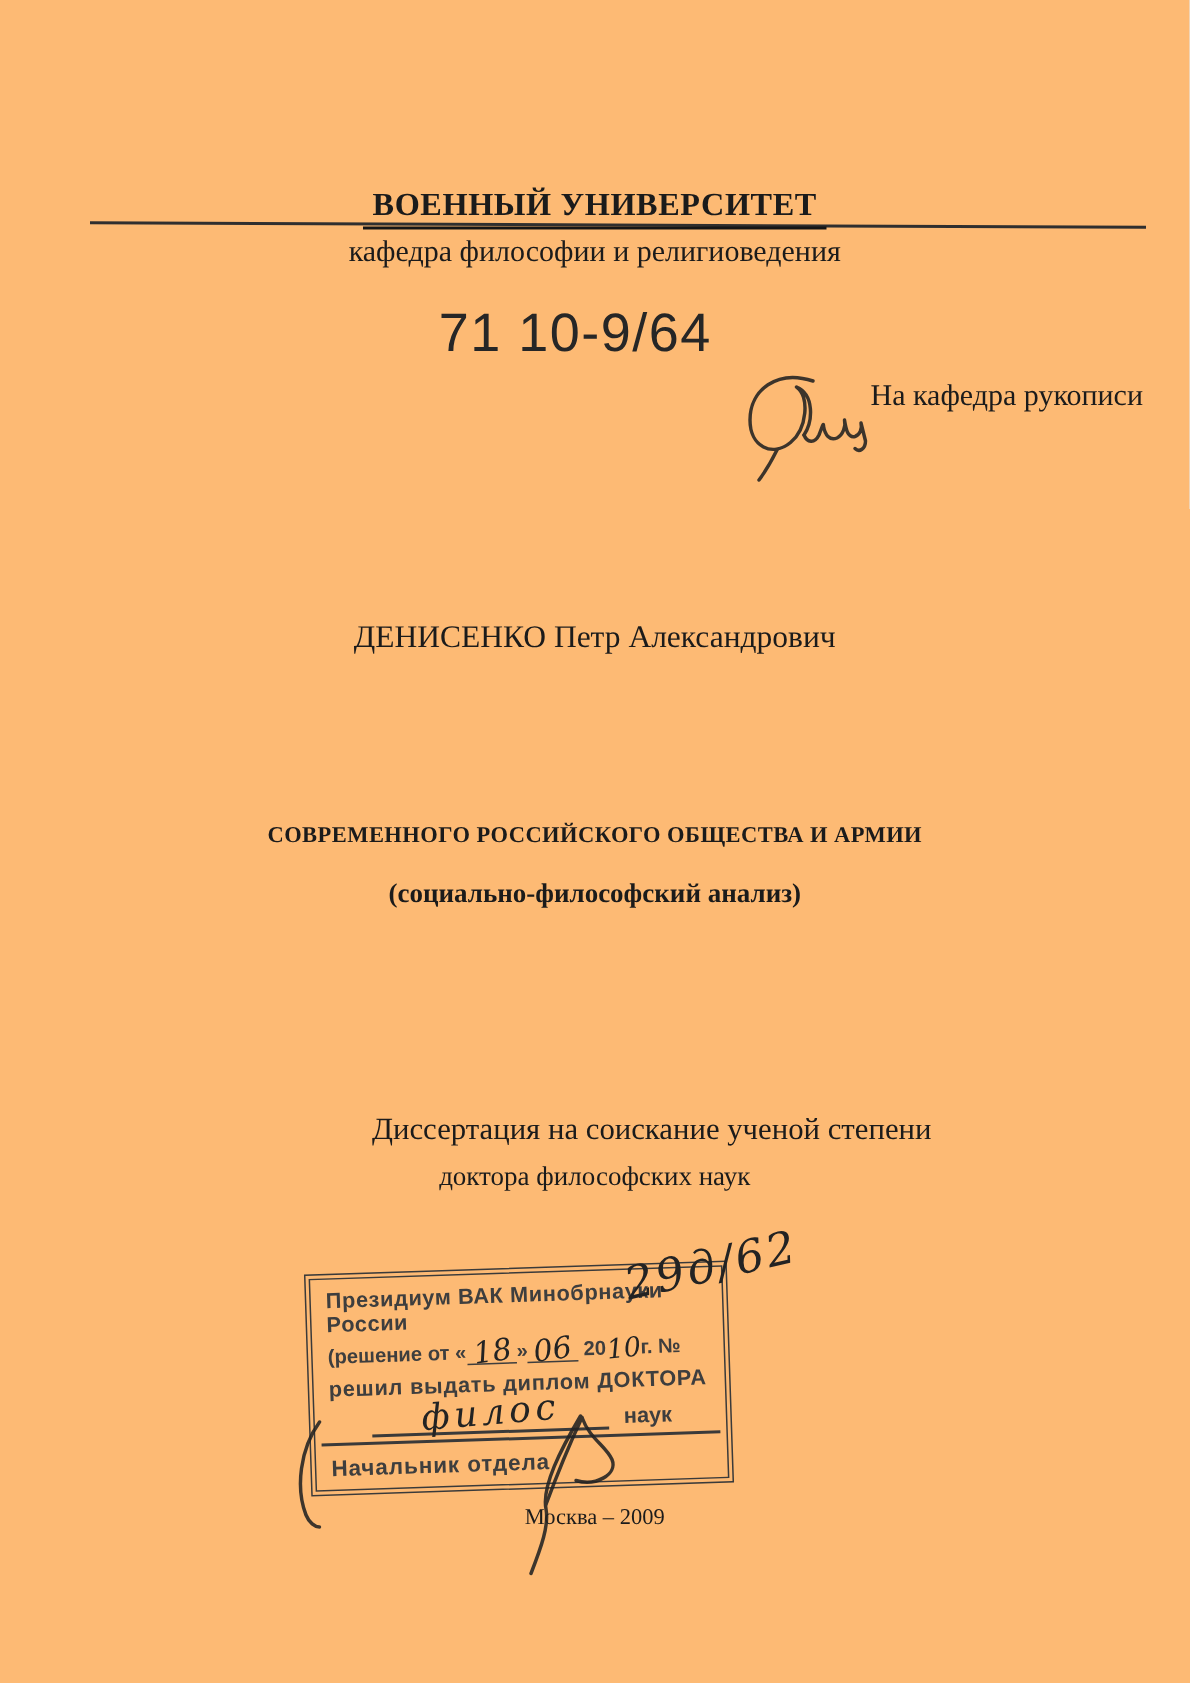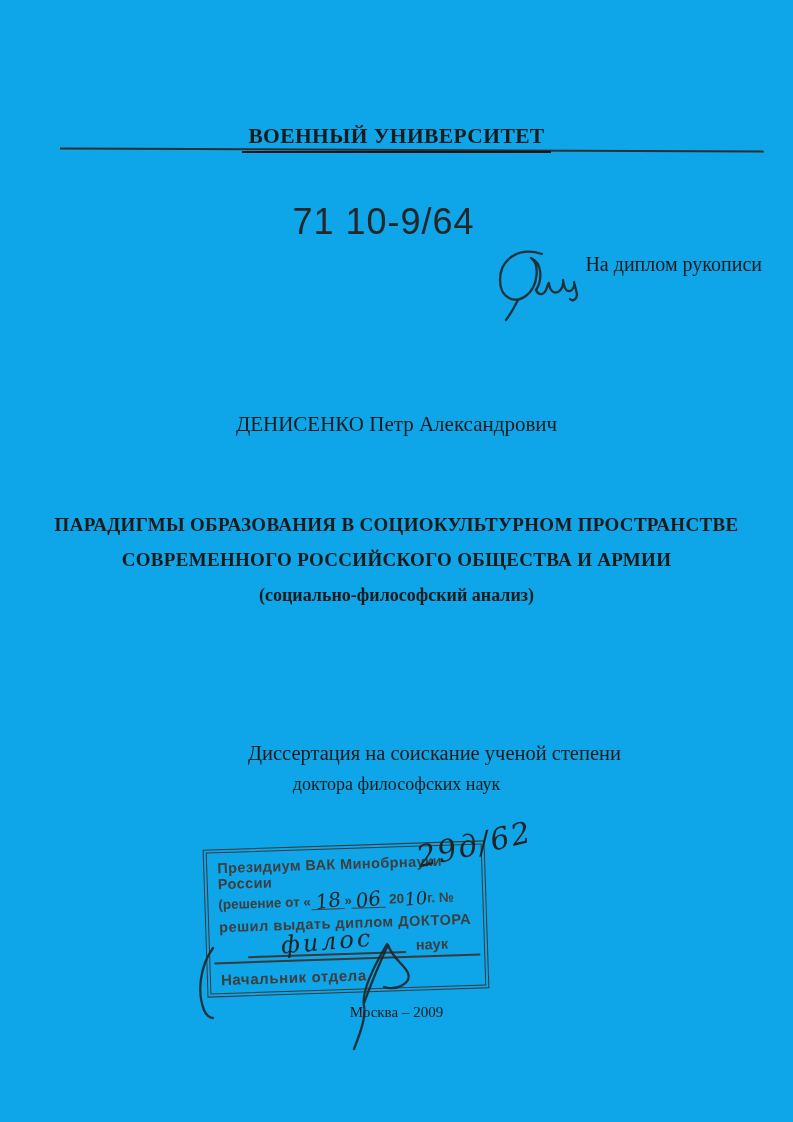--- a/index.html
+++ b/index.html
@@ -1,20 +1,20 @@
 <!DOCTYPE html>
 <html><head>
 <meta charset="utf-8">
 <style>
   html,body{margin:0;padding:0;background:#e8e8e8;}
   .page{
     position:relative;
     width:793px;height:1122px;
     margin:0 auto;
-    background:#0ea5e9;
+    background:#fdba74;
     overflow:hidden;
     font-family:"Liberation Serif", serif;
     color:#1b1b1b;
   }
   .abs{position:absolute;}
   .centered{left:0;width:793px;text-align:center;white-space:nowrap;}
 
   .header-rule{
     left:60px;top:149px;width:704px;height:0;
     border-top:2px solid #2f2f2f;
@@ -32,21 +32,21 @@
   .department{top:157px;font-size:20px;}
   .accession{
     top:201px;left:0;width:793px;text-align:center;
     transform:translateX(-13px);
     font-family:"Liberation Sans", sans-serif;
     font-size:36px;letter-spacing:1px;color:#262626;
   }
   .manuscript{top:253px;right:31px;font-size:20px;}
   .author{top:412px;font-size:21px;}
   .title1{top:514px;font-weight:bold;font-size:19px;letter-spacing:0.3px;}
-  .title2{top:549px;font-weight:bold;font-size:19px;letter-spacing:0.3px;}
+  .title2{top:549px;font-weight:bold;font-size:15px;letter-spacing:0.3px;}
   .subtitle{top:585px;font-weight:bold;font-size:18px;}
   .specialty{top:676px;font-size:20.5px;}
   .deg1{top:742px;font-size:20.5px;padding-left:38px;}
   .deg2{top:774px;font-size:18px;}
   .cityyear{top:1004px;font-size:15px;}
 
   
   .stamp{
     left:205px;top:845px;width:282px;height:148px;
     border:4px double #3a3a3a;
@@ -104,28 +104,28 @@
 <body>
 
 <div class="page">
 
   <div class="abs header-rule"></div>
 
   <div class="abs centered university">
     <span>ВОЕННЫЙ УНИВЕРСИТЕТ</span>
   </div>
 
+  <div class="abs centered department">кафедра философии и религиоведения</div>
 
   <div class="abs accession">71 10-9/64</div>
 
-  <div class="abs manuscript">На диплом рукописи</div>
+  <div class="abs manuscript">На кафедра рукописи</div>
 
   <div class="abs centered author">ДЕНИСЕНКО Петр Александрович</div>
 
-  <div class="abs centered title1">ПАРАДИГМЫ ОБРАЗОВАНИЯ В СОЦИОКУЛЬТУРНОМ ПРОСТРАНСТВЕ</div>
   <div class="abs centered title2">СОВРЕМЕННОГО РОССИЙСКОГО ОБЩЕСТВА И АРМИИ</div>
   <div class="abs centered subtitle">(социально-философский анализ)</div>
 
 
   <div class="abs centered deg1">Диссертация на соискание ученой степени</div>
   <div class="abs centered deg2">доктора философских наук</div>
 
   <div class="abs stamp">
     <div class="s1">Президиум ВАК Минобрнауки России</div>
     <div class="s2"><span>(решение от «</span><span class="blank"><span class="hw hw-day">18</span></span><span>»</span><span class="blank"><span class="hw hw-month">06</span></span>&nbsp;<span>20</span><span class="hw hw-year">10</span><span>г. №</span></div>

